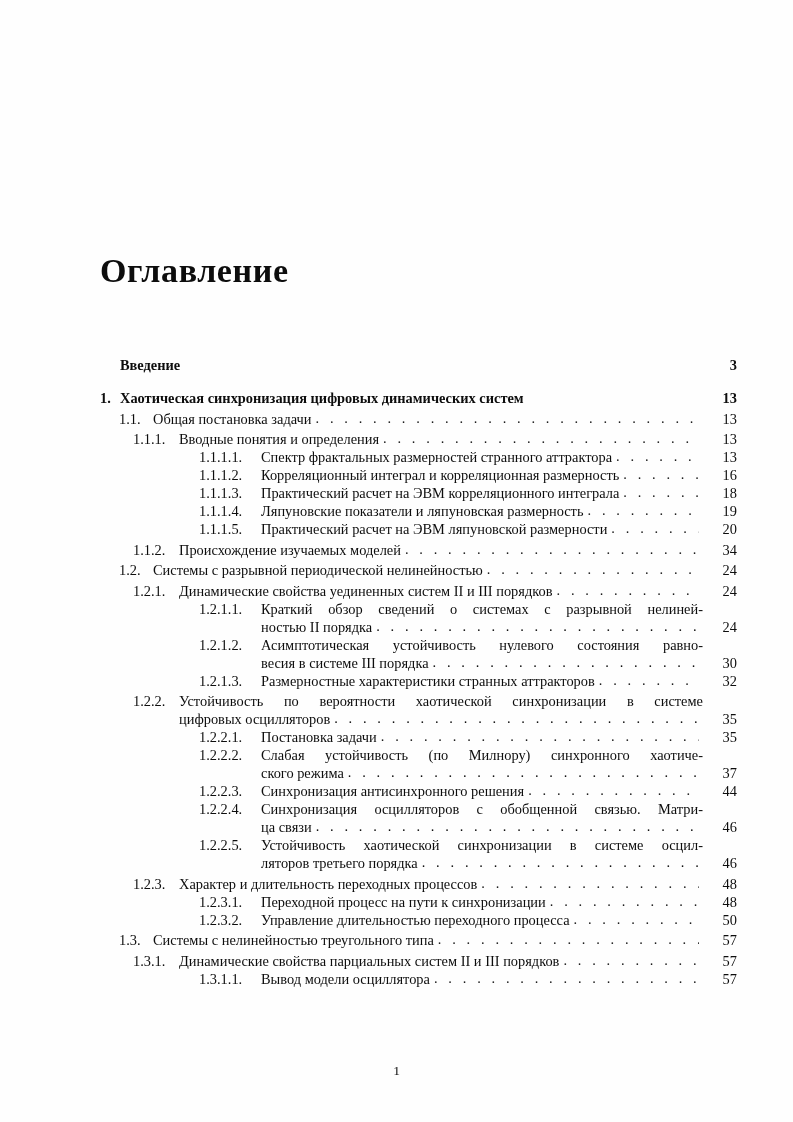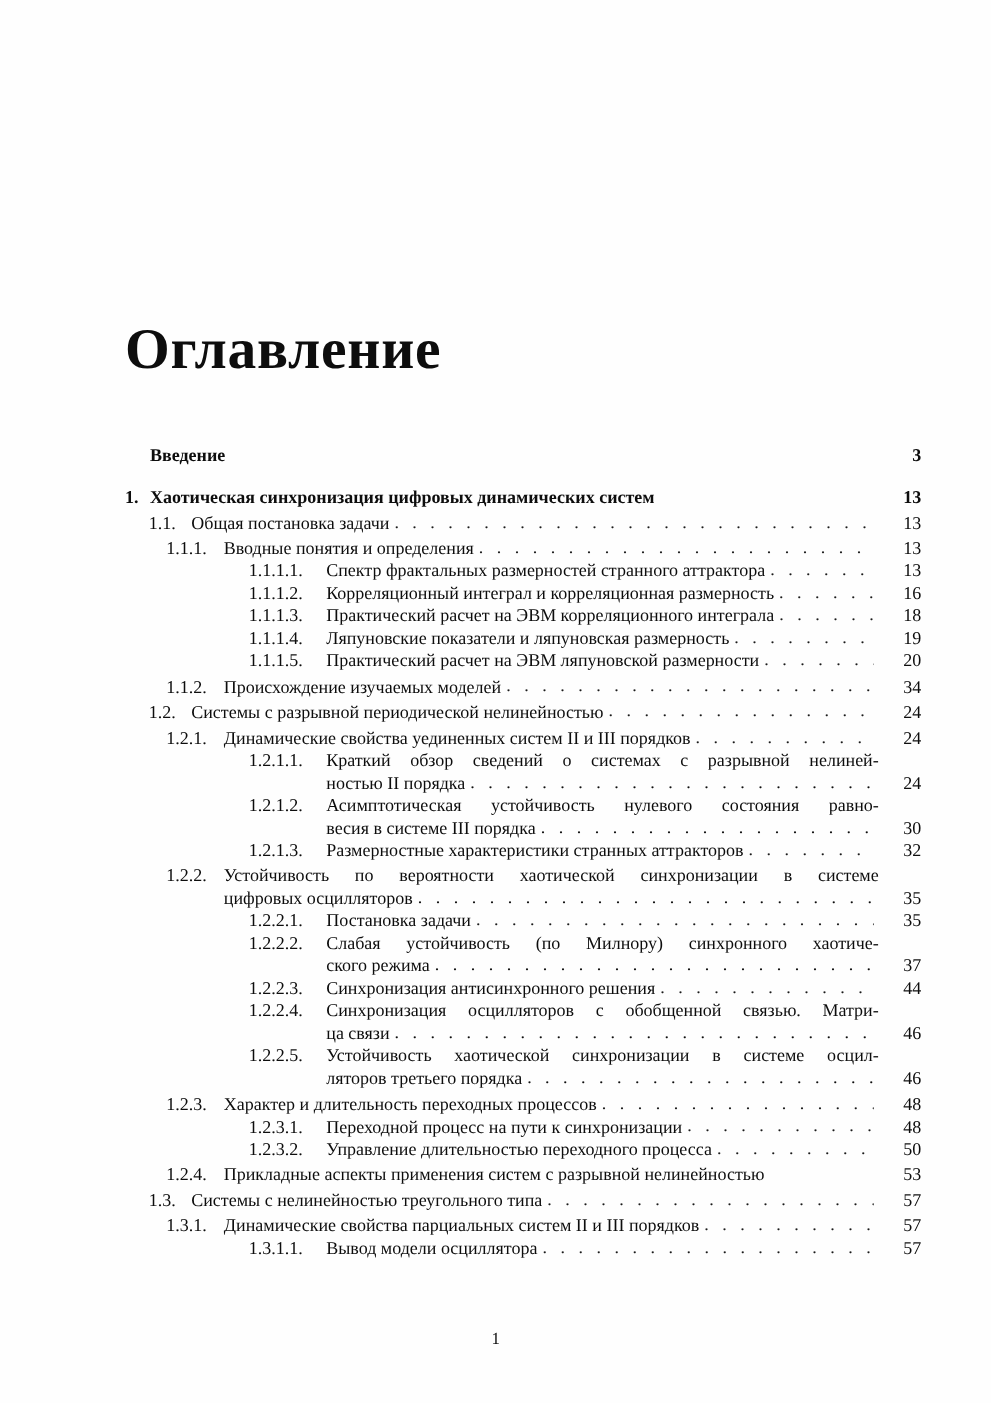--- a/index.html
+++ b/index.html
@@ -21,21 +21,21 @@
     position: absolute;
     inset: 0;
     background: #fefefe;
   }
 
   
   .toc-title {
     position: absolute;
     left: 100px;
     top: 252px;
-    font-size: 46px;
+    font-size: 34px;
     font-weight: bold;
     letter-spacing: 0.6px;
     font-family: "Liberation Serif", "DejaVu Serif", serif;
   }
 
   
   .toc {
     position: absolute;
     left: 100px;
     top: 358px;
@@ -391,28 +391,20 @@
         <span class="pageno">48</span>
       </div>
       <div class="entry lvl3 row-gap-tight">
         <span class="num">1.2.3.2.</span>
         <span class="body">
           <span class="label">Управление длительностью переходного процесса</span>
           <span class="leader">. . . . . . . . . . . . . . . . . . . . . . . . . . . . . . . . . . . . . . . . . . . . . . . . . . . . . . . . . . . .</span>
         </span>
         <span class="pageno">50</span>
       </div>
-      <div class="entry lvl2 row-gap">
-        <span class="num">1.2.4.</span>
-        <span class="body">
-          <span class="label">Прикладные аспекты применения систем с разрывной нелинейностью</span>
-          <span class="leader"></span>
-        </span>
-        <span class="pageno">53</span>
-      </div>
       <div class="entry lvl1 row-gap">
         <span class="num">1.3.</span>
         <span class="body">
           <span class="label">Системы с нелинейностью треугольного типа</span>
           <span class="leader">. . . . . . . . . . . . . . . . . . . . . . . . . . . . . . . . . . . . . . . . . . . . . . . . . . . . . . . . . . . .</span>
         </span>
         <span class="pageno">57</span>
       </div>
       <div class="entry lvl2 row-gap">
         <span class="num">1.3.1.</span>

